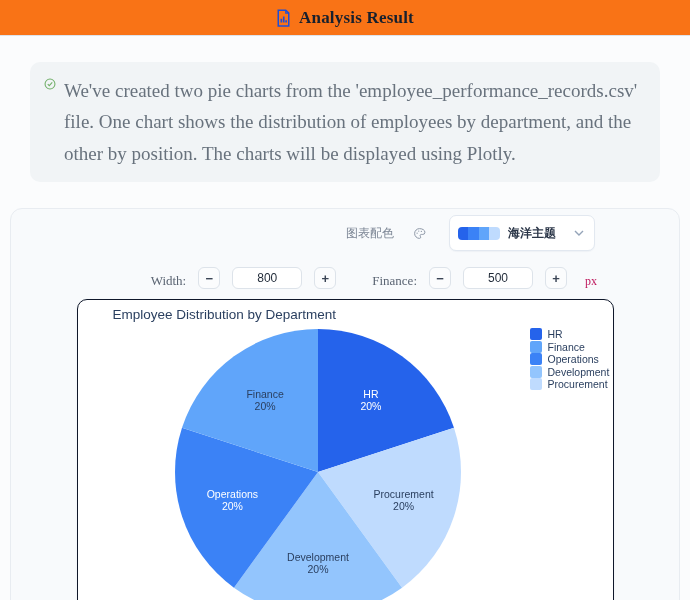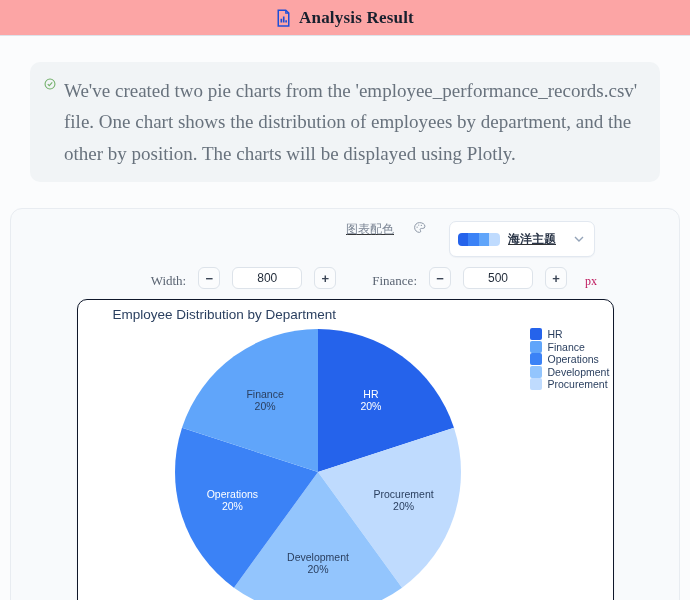--- a/index.html
+++ b/index.html
@@ -6,21 +6,21 @@
   html, body { width: 690px; height: 600px; overflow: hidden; }
   body {
     font-family: "Liberation Sans", sans-serif;
     background: #fbfcfd;
     color: #333;
   }
 
   
   .page-header {
     height: 36px;
-    background: #fca5a5;
+    background: #f97316;
     border-bottom: 1px solid #dde3ea;
     display: flex;
     align-items: center;
     justify-content: center;
     gap: 8px;
   }
   .page-title {
     font-family: "Liberation Serif", serif;
     font-weight: 700;
     font-size: 17px;
@@ -50,26 +50,25 @@
     margin: 26px 10px 0 10px;
     background: #f8fafc;
     border: 1px solid #e8ecf1;
     border-radius: 12px;
     height: 460px;
     padding-top: 12px;
   }
 
   .theme-row {
     display: flex;
-    align-items: flex-start;
+    align-items: center;
     justify-content: flex-end;
     gap: 19px;
     padding-right: 84px;
     height: 24px;
-    text-decoration: underline;
   }
   .theme-label { font-size: 12px; color: #7b8594; }
   .theme-select {
     display: flex;
     align-items: center;
     gap: 8px;
     background: #ffffff;
     border: 1px solid #e2e8f0;
     border-radius: 7px;
     height: 36px;

